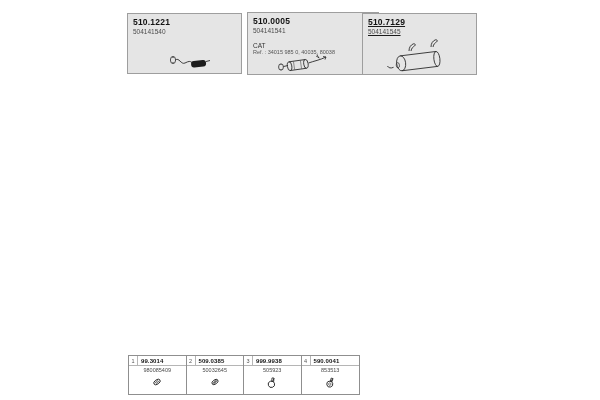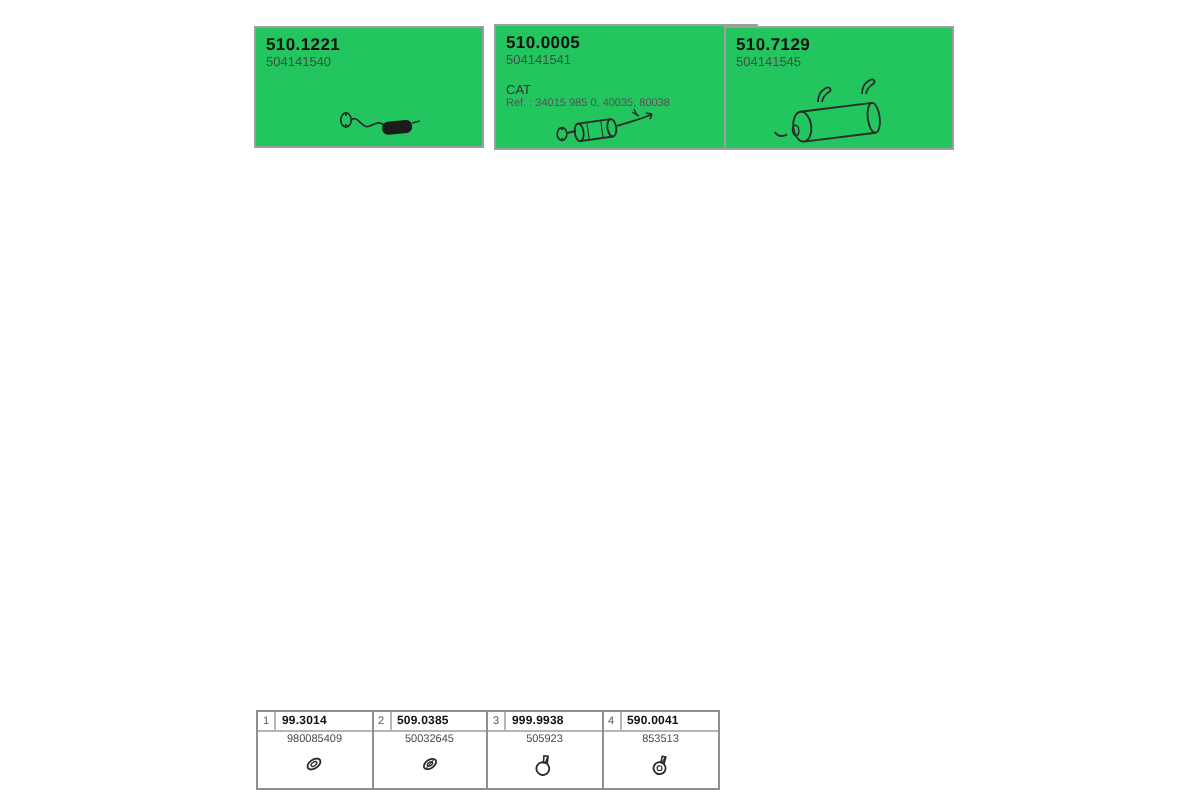--- a/index.html
+++ b/index.html
@@ -5,21 +5,21 @@
   html,body{margin:0;padding:0;}
   body{
     width:600px;height:400px;position:relative;overflow:hidden;
     background:#ffffff;
     font-family:"Liberation Sans","DejaVu Sans",sans-serif;
     color:#1a1a1a;
   }
   .part-box{
     position:absolute;
     border:1px solid #9e9e9e;
-    background:#22c55e;
+    background:#e5e5e5;
     box-sizing:border-box;
     padding:4px 5px;
   }
   .part-code{
     font-size:8.5px;font-weight:bold;letter-spacing:.2px;color:#111;line-height:1.15;
   }
   .oe-number{
     font-size:6.5px;color:#4a4a4a;line-height:1.2;
   }
   .type-label{
@@ -103,21 +103,21 @@
         <line x1="13.5" y1="18.4" x2="30" y2="18.4" stroke="#2a2a2a" stroke-width="0.9"></line>
         <line x1="18" y1="10" x2="18" y2="18" stroke="#2a2a2a" stroke-width="0.5"></line>
         <line x1="25" y1="10" x2="25" y2="18" stroke="#2a2a2a" stroke-width="0.5"></line>
       </g>
       <path d="M32.5 12 C 38 10, 44 9, 50 6" fill="none" stroke="#2a2a2a" stroke-width="0.9"></path>
       <path d="M50 6 l -3 -0.5 m 3 0.5 l -1 2.6" fill="none" stroke="#2a2a2a" stroke-width="0.8"></path>
       <path d="M40 5 l 3.5 2 M41 3.5 l 1.8 3.6" fill="none" stroke="#2a2a2a" stroke-width="0.7"></path>
     </svg>
   </section>
 
-  <section class="part-box" style="left:362px;top:13px;width:115px;height:62px;">
+  <section class="part-box" style="left:362px;top:13px;width:115px;height:62px;text-decoration:underline;">
     <div class="part-code">510.7129</div>
     <div class="oe-number">504141545</div>
     <svg class="sketch" style="left:22px;top:20px;" width="70" height="40" viewBox="0 0 70 40">
       <g transform="rotate(-7 35 27)">
         <ellipse cx="16" cy="27" rx="4.5" ry="7.5" fill="none" stroke="#2a2a2a" stroke-width="0.9"></ellipse>
         <ellipse cx="52" cy="27" rx="3" ry="7.5" fill="none" stroke="#2a2a2a" stroke-width="0.9"></ellipse>
         <line x1="16" y1="19.5" x2="52" y2="19.5" stroke="#2a2a2a" stroke-width="0.9"></line>
         <line x1="16" y1="34.5" x2="52" y2="34.5" stroke="#2a2a2a" stroke-width="0.9"></line>
         <path d="M8 30 C 5 31, 3 30, 2 28" fill="none" stroke="#2a2a2a" stroke-width="0.9"></path>
         <ellipse cx="12.5" cy="28.5" rx="1.6" ry="2.6" fill="none" stroke="#2a2a2a" stroke-width="0.7"></ellipse>

